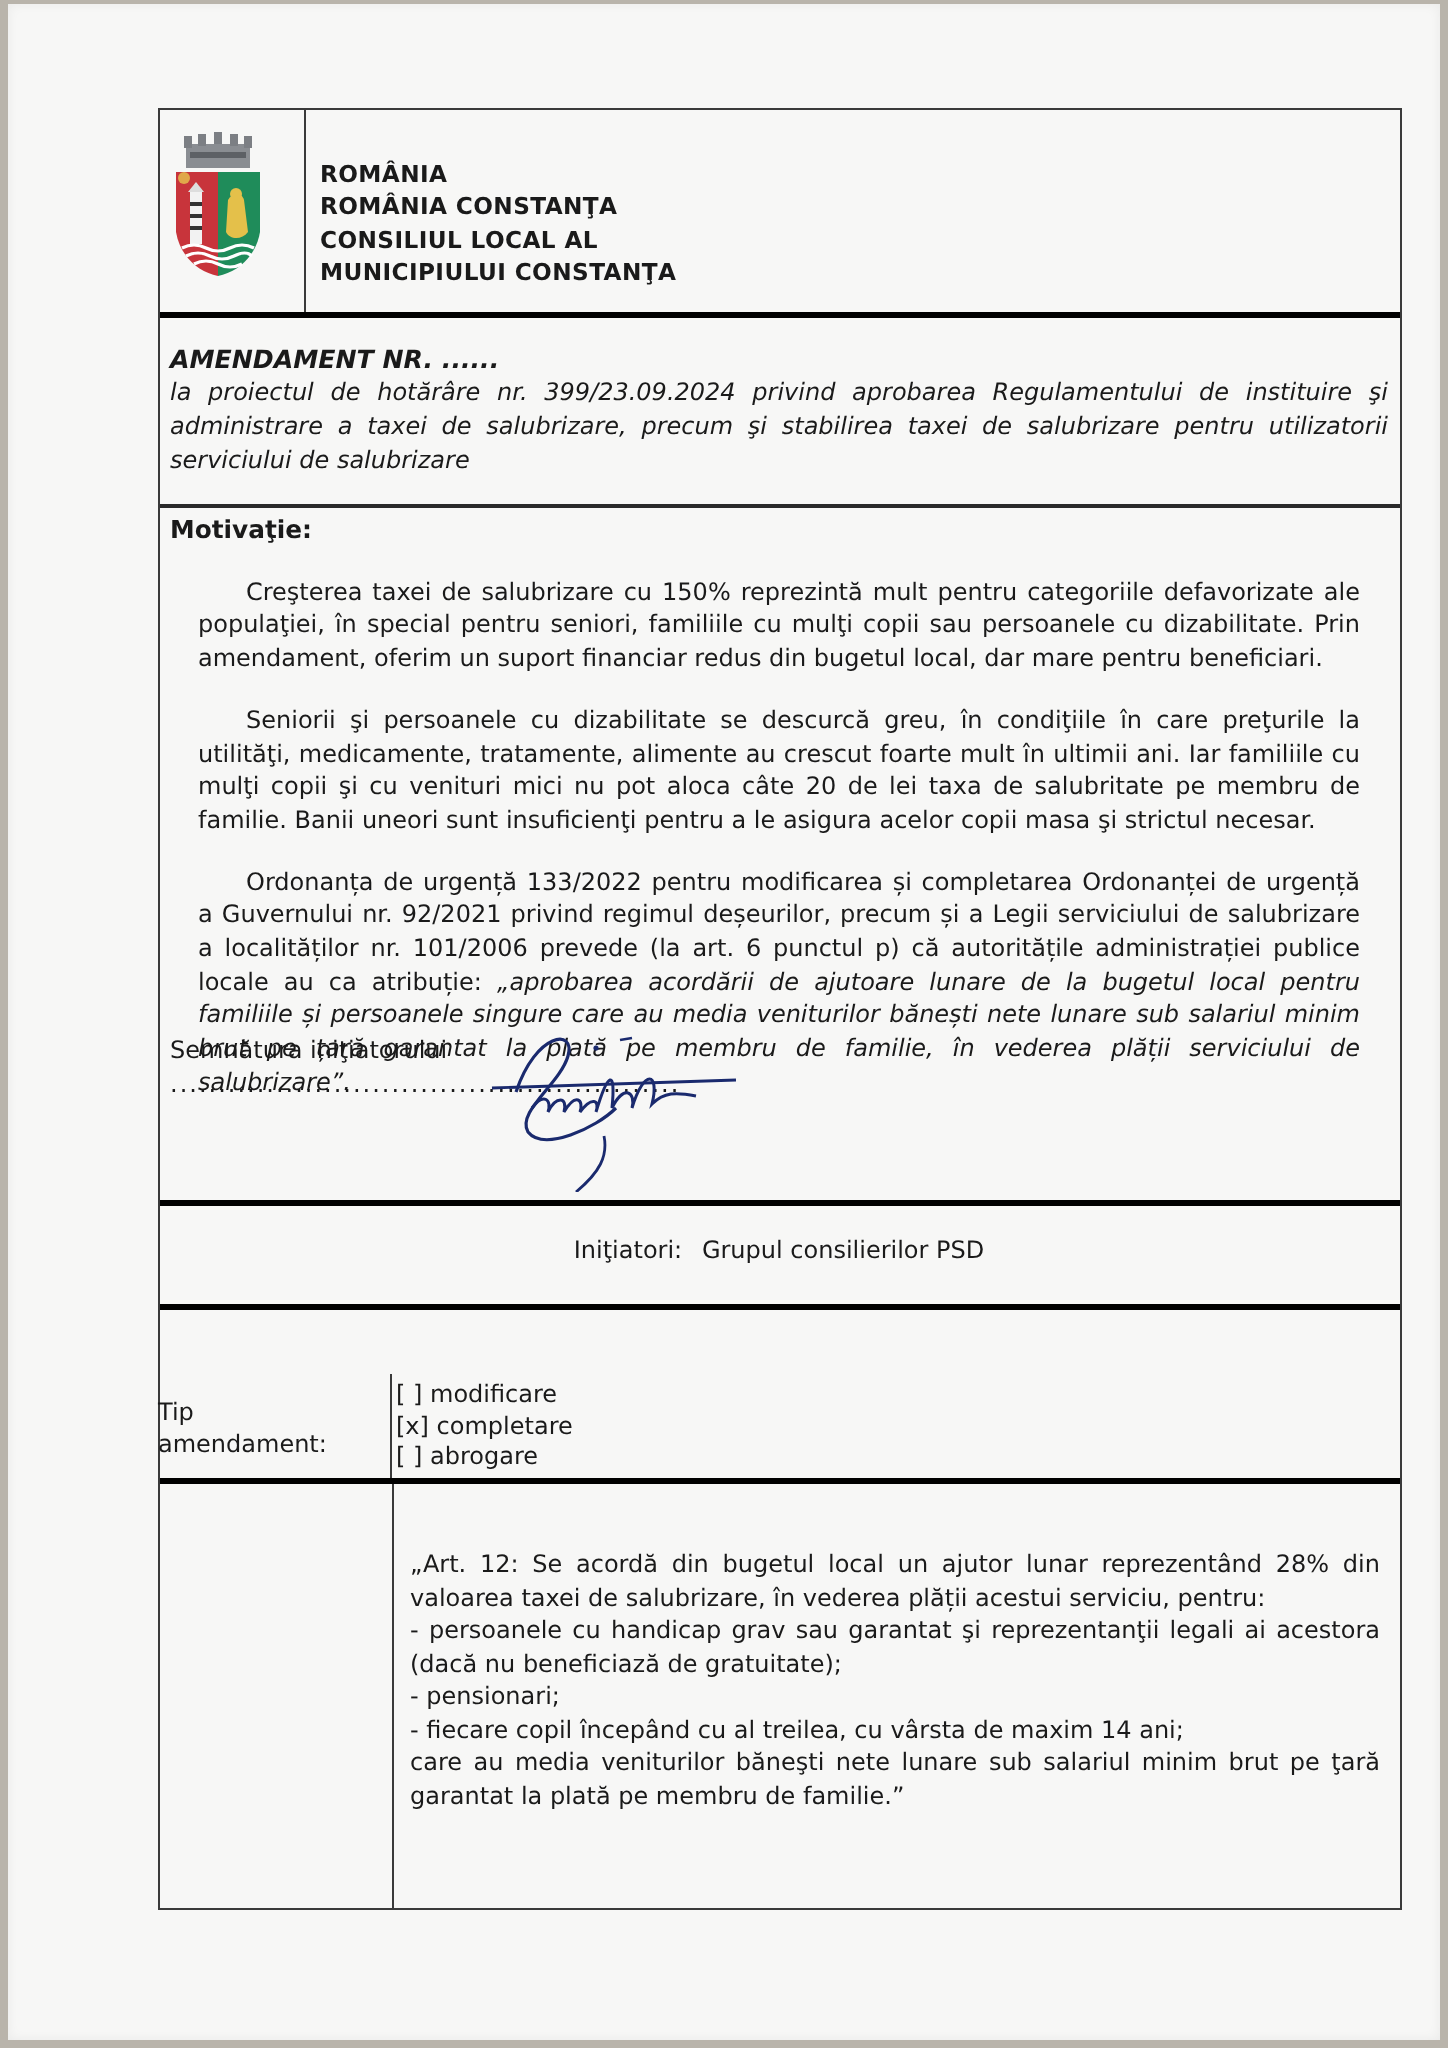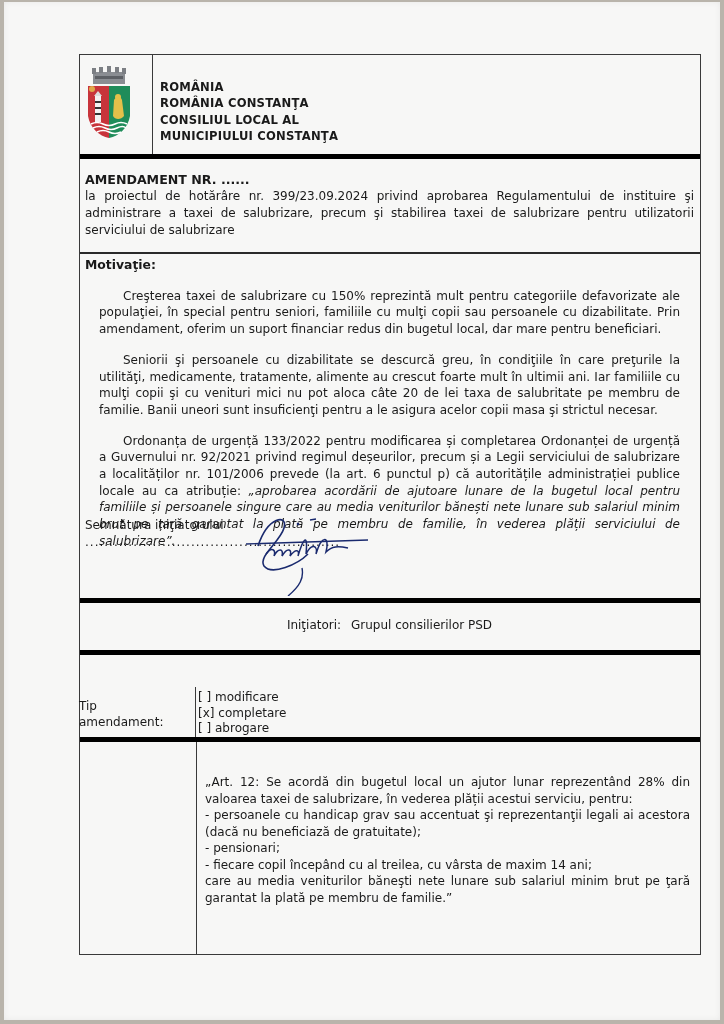--- a/index.html
+++ b/index.html
@@ -12,32 +12,32 @@
     .paper {
       position: absolute; left: 4px; top: 2px; width: 716px; height: 1018px;
       background: #f7f7f6;
       box-shadow: inset 0 0 6px rgba(0,0,0,0.06);
     }
     .tbl {
       position: absolute; left: 75px; top: 52px; width: 622px;
       border: 1px solid #3a3a3a;
       box-sizing: border-box;
     }
-    .row { border-bottom: 5px solid #000000; position: relative; box-sizing: border-box; }
+    .row { border-bottom: 3px solid #000000; position: relative; box-sizing: border-box; }
     .row:last-child { border-bottom: none; }
     .row.thick { border-bottom: 2px solid #2a2a2a; }
 
     
     .hdr { height: 104px; display: flex; }
     .hdr .logo-cell { width: 72px; border-right: 1px solid #3a3a3a; position: relative; }
     .hdr .logo-cell svg { position: absolute; left: 5px; top: 11px; }
     .hdr .org { padding: 24px 0 0 7px; font-size: 11.6px; font-weight: bold; line-height: 16.4px; letter-spacing: 0.2px; }
 
     
-    .amend { height: 95px; padding: 12px 6px 0 5px; font-size: 12px; line-height: 17px; }
+    .amend { height: 95px; padding: 12px 6px 0 5px; font-size: 12px; line-height: 17px; font-style: italic; }
     .amend .title { font-weight: bold; font-size: 12.6px; }
     .just { text-align: justify; text-align-last: left; }
 
     
     .motiv { height: 255px; padding: 3px 6px 0 5px; font-size: 12px; line-height: 16.7px; }
     .motiv .mlabel { font-weight: bold; font-size: 12.4px; }
     .motiv p { margin: 14px; text-indent: 24px; text-align: justify; }
     .motiv em { font-style: italic; }
     .sig { height: 91px; padding: 5px 6px 0 5px; font-size: 12px; line-height: 17px; position: relative; }
     .sig .dots { letter-spacing: 1px; }
@@ -139,21 +139,21 @@
         <div><span>[x]</span> <span>completare</span></div>
         <div><span>[ ]</span> <span>abrogare</span></div>
       </div>
     </div>
 
     <div class="row body">
       <div class="c1"></div>
       <div class="c2">
         <div class="gap"></div>
         <div class="para">„Art. 12: Se acordă din bugetul local un ajutor lunar reprezentând 28% din valoarea taxei de salubrizare, în vederea plății acestui serviciu, pentru:</div>
-        <div class="para">- persoanele cu handicap grav sau accentuat şi reprezentanţii legali ai acestora (dacă nu beneficiază de gratuitate);</div>
+        <div class="para">- persoanele cu handicap grav sau garantat şi reprezentanţii legali ai acestora (dacă nu beneficiază de gratuitate);</div>
         <div class="para">- pensionari;</div>
         <div class="para">- fiecare copil începând cu al treilea, cu vârsta de maxim 14 ani;</div>
         <div class="para">care au media veniturilor băneşti nete lunare sub salariul minim brut pe ţară garantat la plată pe membru de familie.”</div>
       </div>
     </div>
 
   </div>
 </div>
 
 </body></html>

